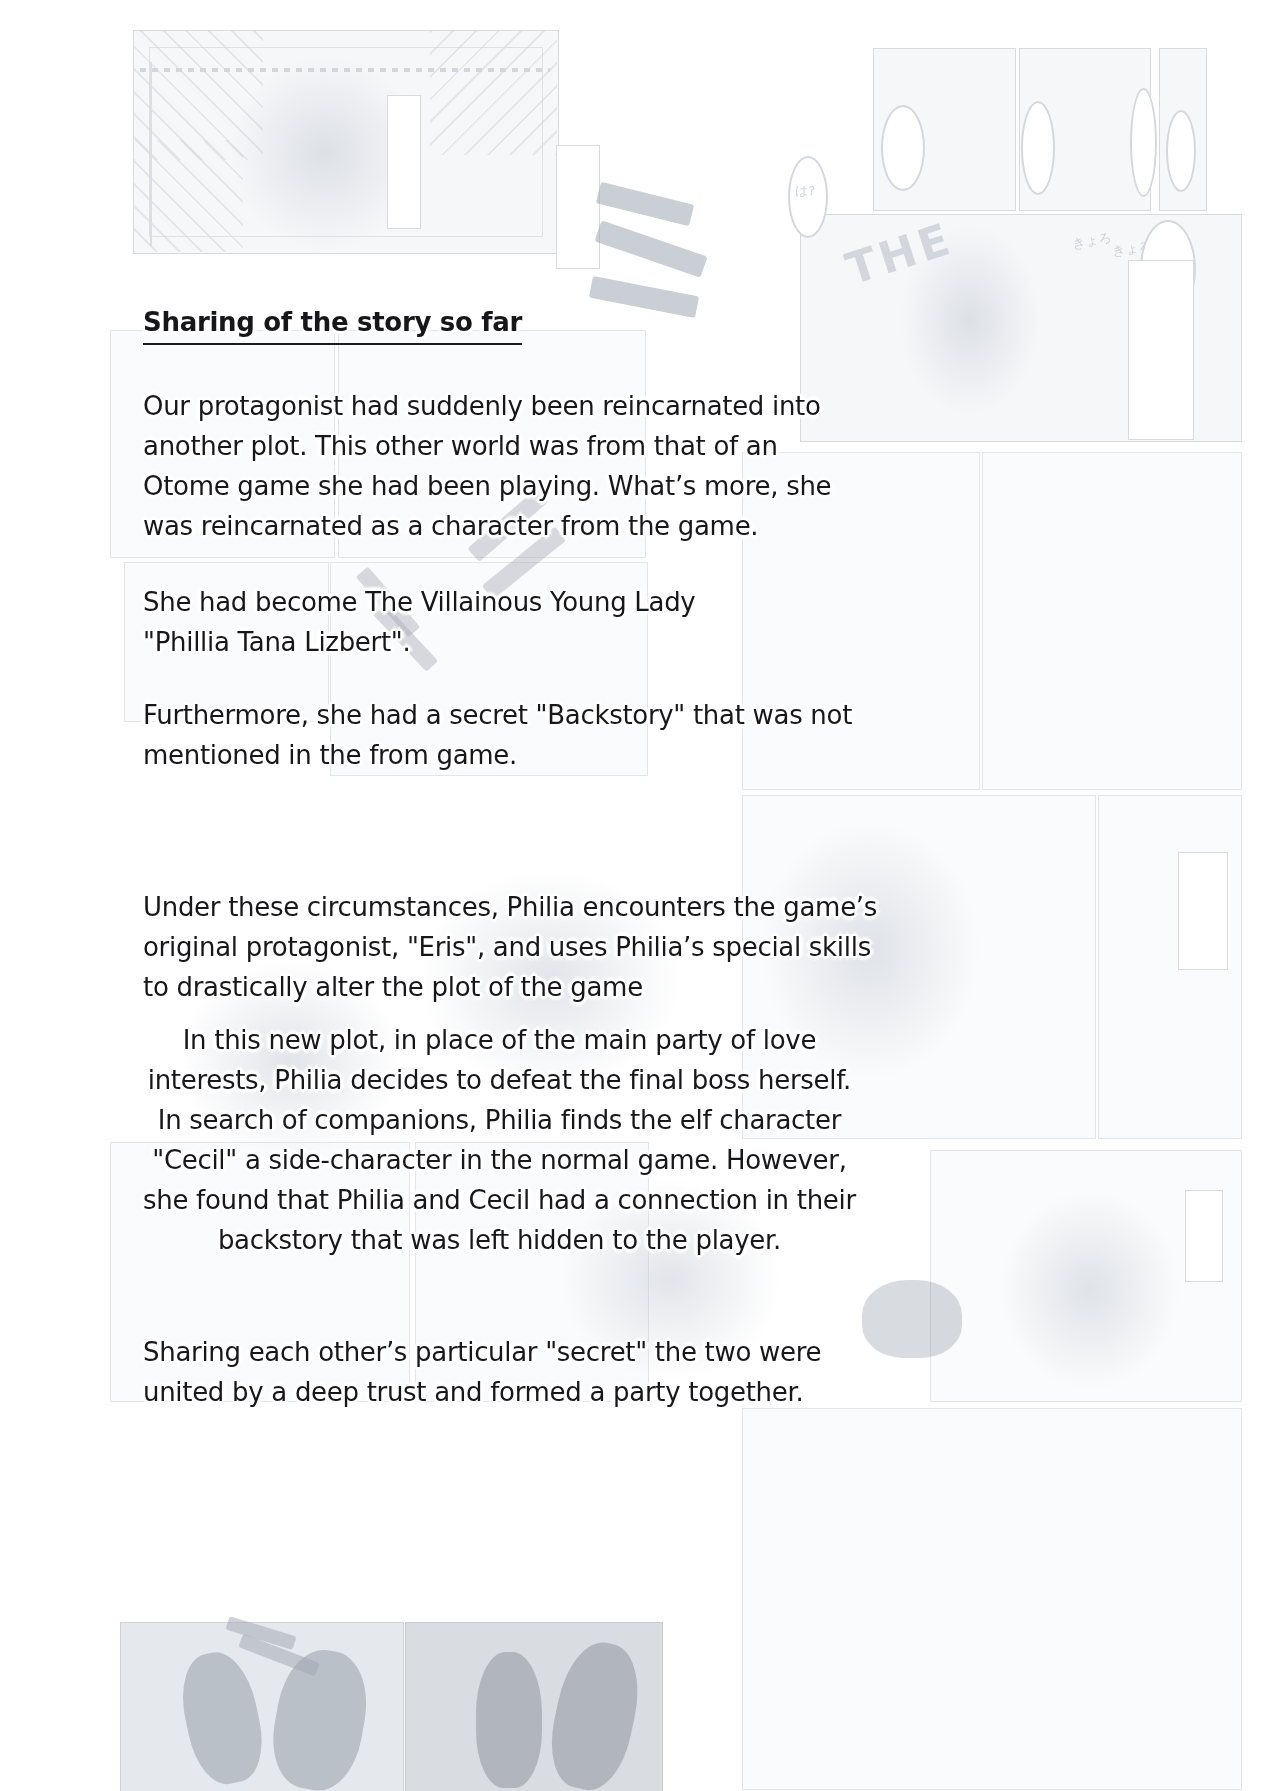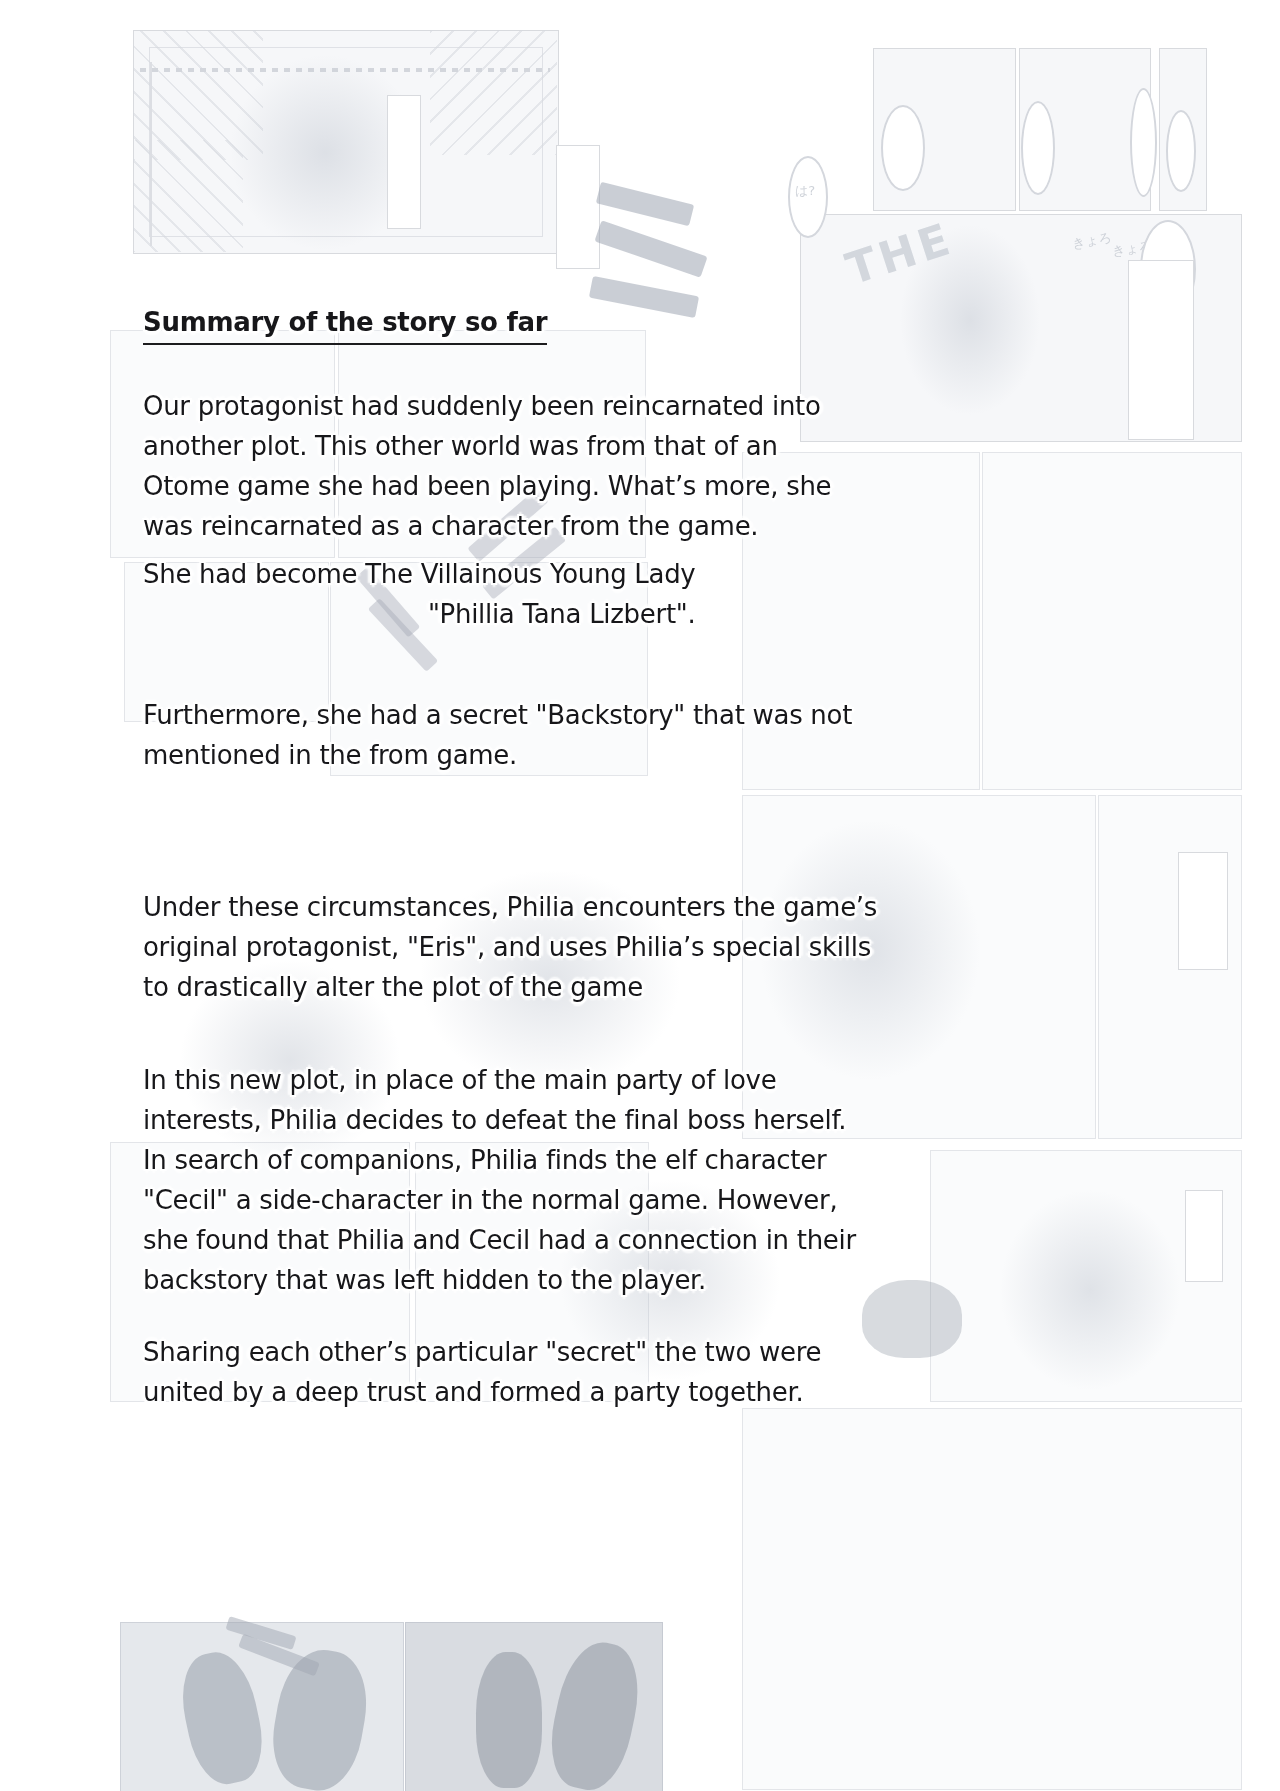--- a/index.html
+++ b/index.html
@@ -41,23 +41,23 @@
       -2px -2px 0 #fff, 0 -2px 0 #fff, 2px -2px 0 #fff,
       -2px 0 0 #fff, 2px 0 0 #fff,
       -2px 2px 0 #fff, 0 2px 0 #fff, 2px 2px 0 #fff,
       -4px 0 2px #fff, 4px 0 2px #fff, 0 -4px 2px #fff, 0 4px 2px #fff;
   }
   .heading{
     top:288px;font-size:26px;line-height:34px;
     border-bottom:2px solid #1c1c1e;
     padding-bottom:4px;display:inline-block;
   }
-  .p1{top:360px;} .p2{top:528px;text-align:right;} .p3{top:669px;}
+  .p1{top:360px;} .p2{top:556px;} .p3{top:669px;}
   .futa{top:779px;font-size:33px;font-weight:bold;letter-spacing:-0.5px;}
-  .p4{top:861px;} .p5{top:1034px;} .p6{top:1306px;} .p7{top:1423px;}
+  .p4{top:861px;} .p5{top:994px;text-align:center;} .p6{top:1306px;} .p7{top:1423px;}
 </style>
 </head>
 <body>
 
 <div class="canvas">
 
   <div class="bg">
 
     <div class="ab panel" style="left:133px;top:30px;width:424px;height:222px;"></div>
     <div class="ab panelO" style="left:149px;top:47px;width:392px;height:188px;"></div>
@@ -125,21 +125,21 @@
     <div class="ab fillA" style="left:120px;top:1622px;width:282px;height:168px;"></div>
     <div class="ab fillB" style="left:405px;top:1622px;width:256px;height:168px;"></div>
     <div class="ab darkblob" style="left:186px;top:1652px;width:72px;height:132px;transform:rotate(-12deg);"></div>
     <div class="ab darkblob" style="left:276px;top:1650px;width:88px;height:140px;transform:rotate(10deg);"></div>
     <div class="ab darkblob" style="left:476px;top:1652px;width:66px;height:136px;opacity:.55;"></div>
     <div class="ab darkblob" style="left:556px;top:1642px;width:78px;height:148px;opacity:.55;transform:rotate(12deg);"></div>
     <div class="ab bar" style="left:226px;top:1626px;width:70px;height:14px;opacity:.5;transform:rotate(17deg);"></div>
     <div class="ab bar" style="left:238px;top:1648px;width:82px;height:14px;opacity:.5;transform:rotate(21deg);"></div>
   </div>
 
-  <h1 class="txt heading">Summary of the story so far</h1>
+  <h1 class="txt heading">Sharing of the story so far</h1>
   <p class="txt p1">Our protagonist had suddenly been reincarnated into
 another plot. This other world was from that of an
 Otome game she had been playing. What’s more, she
 was reincarnated as a character from the game.</p>
   <p class="txt p2">She had become The Villainous Young Lady
 "Phillia Tana Lizbert".</p>
   <p class="txt p3">Furthermore, she had a secret "Backstory" that was not
 mentioned in the from game.</p>
   <p class="txt p4">Under these circumstances, Philia encounters the game’s
 original protagonist, "Eris", and uses Philia’s special skills

